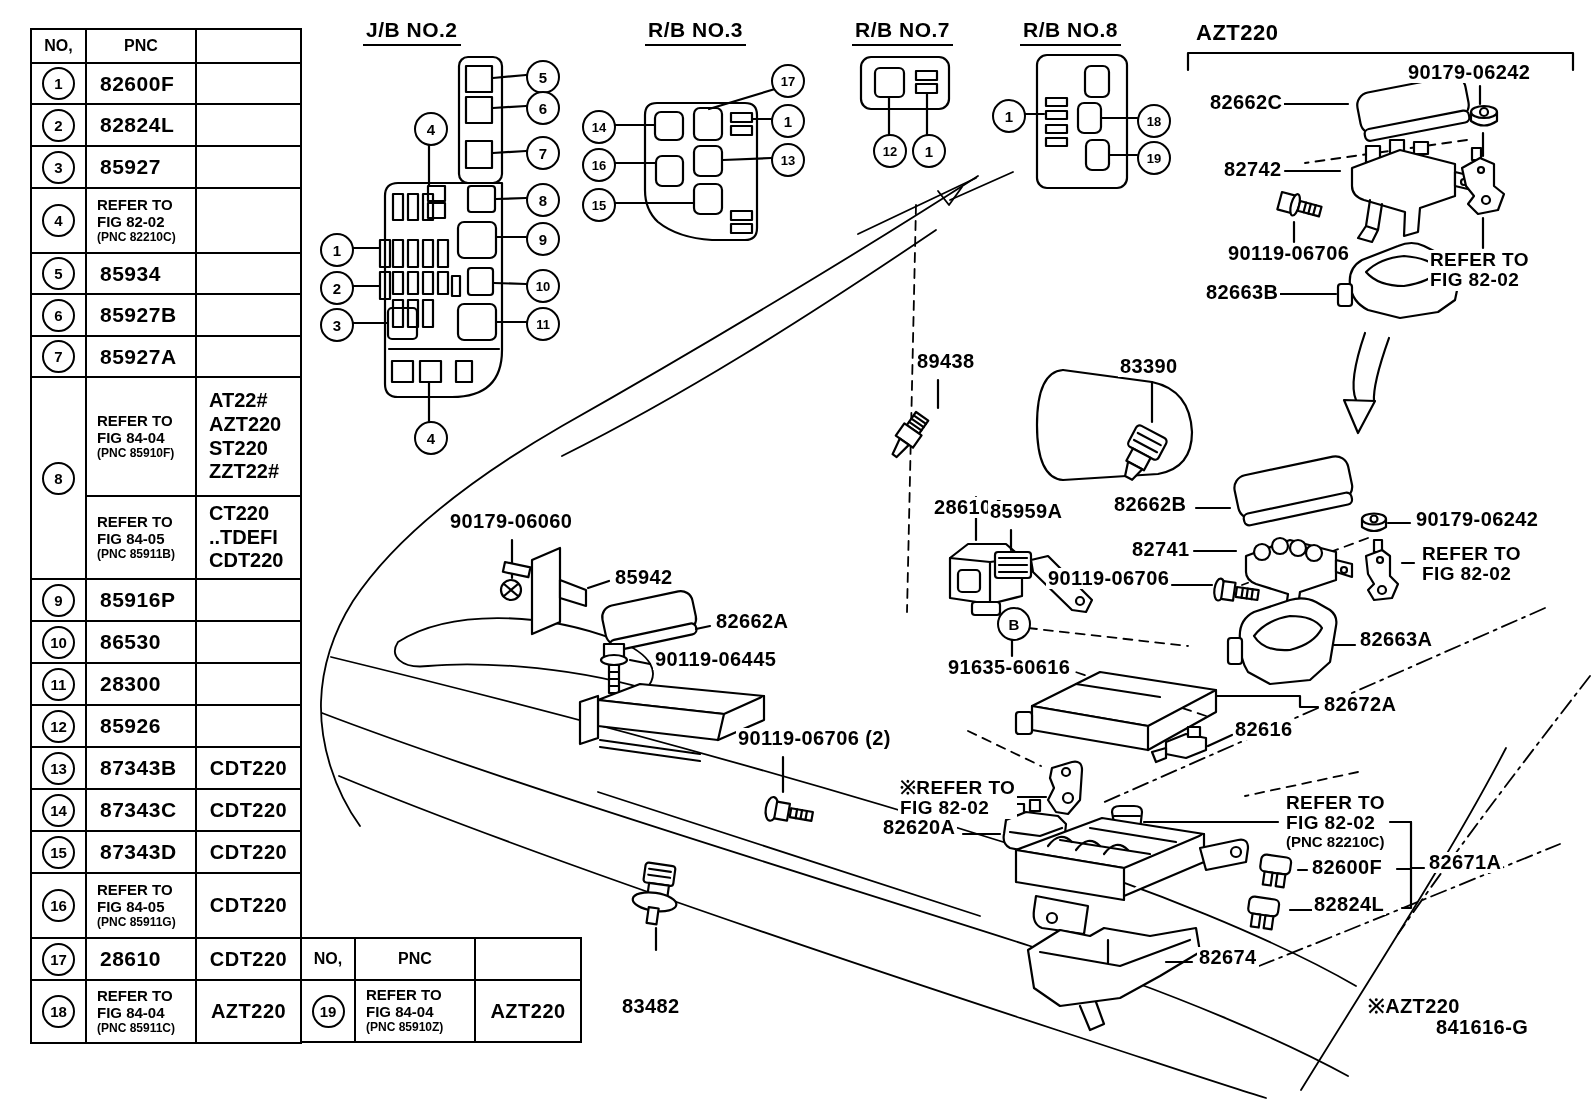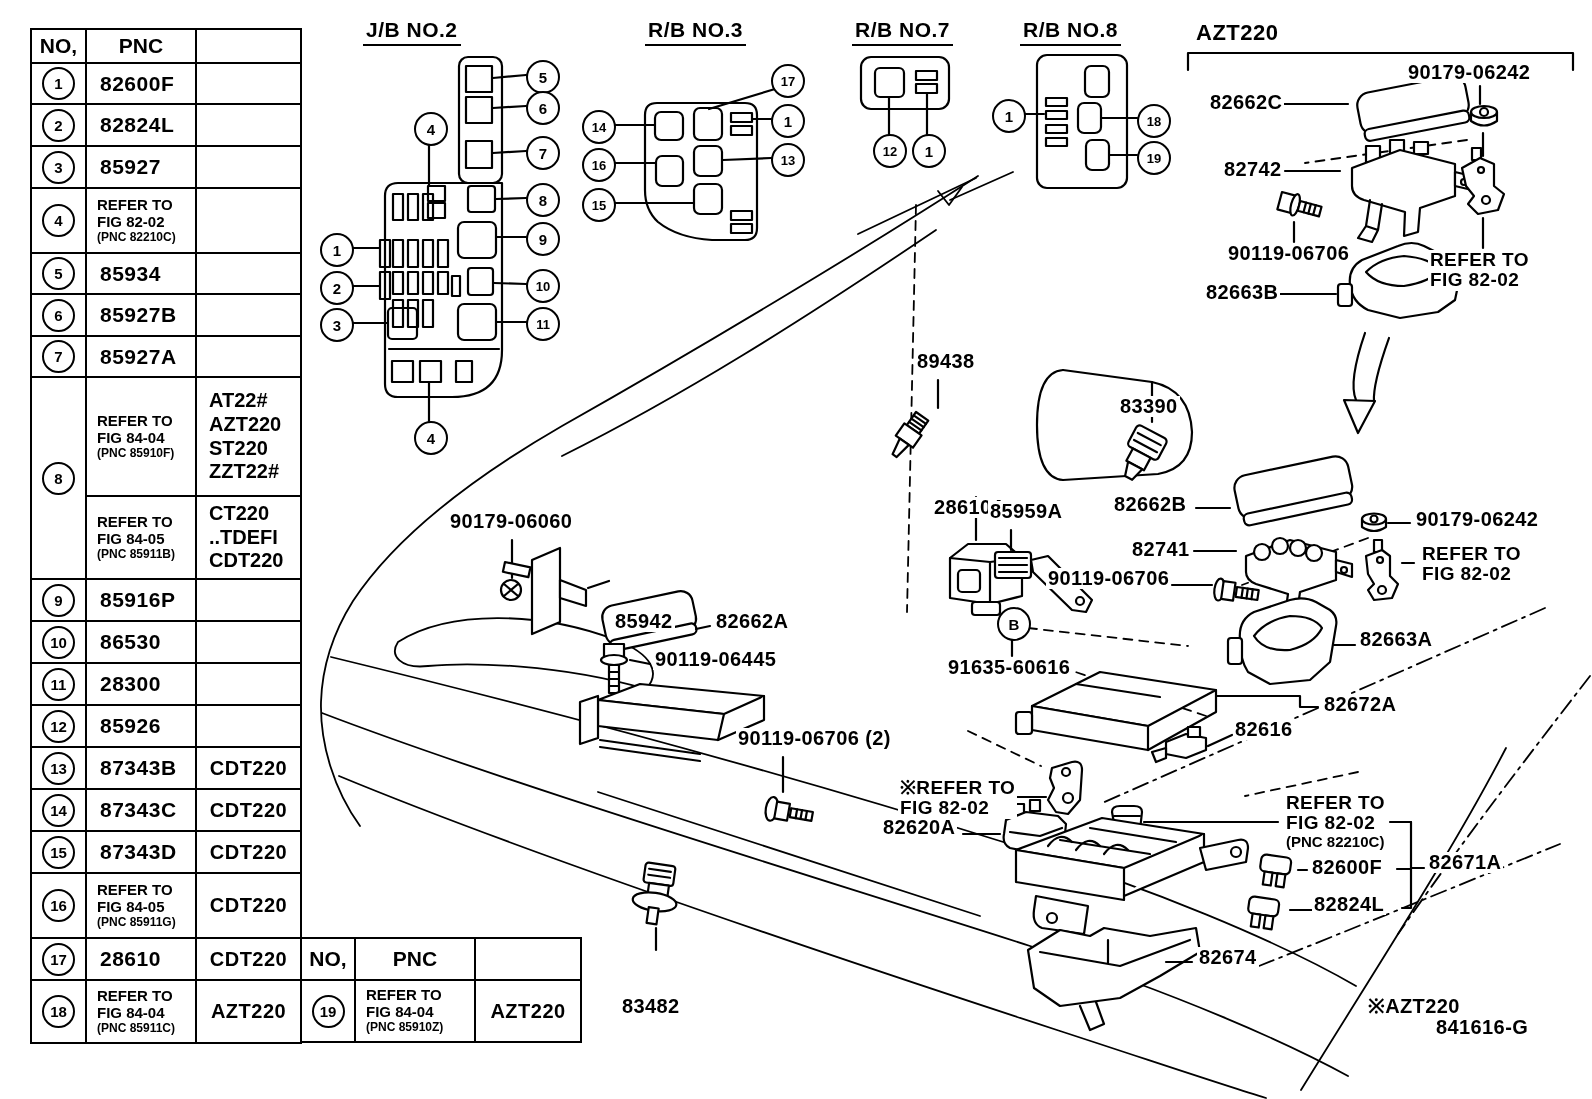--- a/index.html
+++ b/index.html
@@ -10,21 +10,21 @@
   .ln{stroke:#000;fill:none;stroke-width:2.2;stroke-linecap:round;stroke-linejoin:round;}
   .wf{fill:#fff;}
   .thin{stroke-width:1.8;}
   .dash{stroke-dasharray:9 7;}
   .dashdot{stroke-dasharray:16 6 3 6;}
   table{border-collapse:collapse;position:absolute;background:#fff;table-layout:fixed;}
   td,th{border:2px solid #000;padding:0;vertical-align:middle;font-weight:700;overflow:hidden;}
   .no-col{width:53px;text-align:center;}
   .pnc-col{width:108px;}
   .note-col{width:103px;text-align:center;}
-  th{font-size:21px;}
+  th{font-size:16px;}
   td.pnc{font-size:21px;padding-left:13px;letter-spacing:.5px;}
   td.note{font-size:20px;letter-spacing:.5px;text-align:center;}
   td.ref{font-size:15px;line-height:1.12;padding-left:10px;white-space:pre-line;}
   td.ref .sub{font-size:12px;display:block;}
   td.models{font-size:20px;line-height:1.18;padding-left:12px;white-space:pre-line;text-align:left;}
   .circ{display:inline-flex;width:29px;height:29px;border:2.5px solid #000;border-radius:50%;
         align-items:center;justify-content:center;font-size:15px;font-weight:700;}
   .co{position:absolute;width:30px;height:30px;border:2.5px solid #000;border-radius:50%;background:#fff;
       display:flex;align-items:center;justify-content:center;font-size:15px;font-weight:700;z-index:5;}
   .co.sm{font-size:13px;}
@@ -574,33 +574,33 @@
 
 <div class="lbl" style="left:1406px;top:62px;">90179-06242</div>
 <div class="lbl" style="left:1208px;top:92px;">82662C</div>
 <div class="lbl" style="left:1222px;top:159px;">82742</div>
 <div class="lbl" style="left:1226px;top:243px;">90119-06706</div>
 <div class="lbl" style="left:1204px;top:282px;">82663B</div>
 <div class="lbl small-lbl" style="left:1428px;top:250px;">REFER TO
 FIG 82-02</div>
 
 <div class="lbl" style="left:915px;top:351px;">89438</div>
-<div class="lbl" style="left:1118px;top:356px;margin-top:40px;">83390</div>
+<div class="lbl" style="left:1118px;top:356px;">83390</div>
 <div class="lbl" style="left:932px;top:468px;margin-top:29px;">28610A</div>
 <div class="lbl" style="left:988px;top:501px;">85959A</div>
 <div class="lbl" style="left:1112px;top:494px;">82662B</div>
 <div class="lbl" style="left:1414px;top:509px;">90179-06242</div>
 <div class="lbl" style="left:1130px;top:539px;">82741</div>
 <div class="lbl small-lbl" style="left:1420px;top:544px;">REFER TO
 FIG 82-02</div>
 <div class="lbl" style="left:1046px;top:568px;">90119-06706</div>
 <div class="lbl" style="left:946px;top:657px;">91635-60616</div>
 <div class="lbl" style="left:1358px;top:629px;">82663A</div>
 <div class="lbl" style="left:448px;top:511px;">90179-06060</div>
-<div class="lbl" style="left:613px;top:567px;margin-top:44px;">85942</div>
+<div class="lbl" style="left:613px;top:567px;">85942</div>
 <div class="lbl" style="left:714px;top:611px;">82662A</div>
 <div class="lbl" style="left:653px;top:649px;">90119-06445</div>
 <div class="lbl" style="left:1322px;top:694px;">82672A</div>
 <div class="lbl" style="left:1233px;top:719px;">82616</div>
 <div class="lbl" style="left:736px;top:728px;">90119-06706 (2)</div>
 <div class="lbl small-lbl" style="left:898px;top:778px;">※REFER TO
 FIG 82-02</div>
 <div class="lbl" style="left:881px;top:817px;">82620A</div>
 <div class="lbl small-lbl" style="left:1284px;top:793px;"><span>REFER TO
 FIG 82-02</span><span class="sub" style="display:block;">(PNC 82210C)</span></div>

